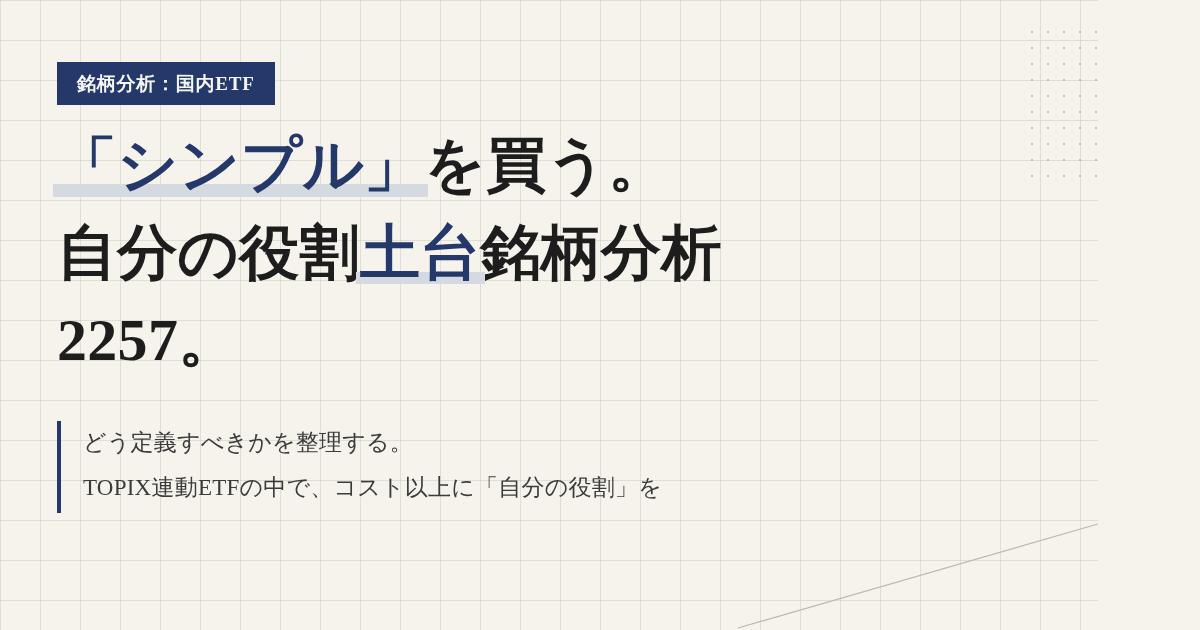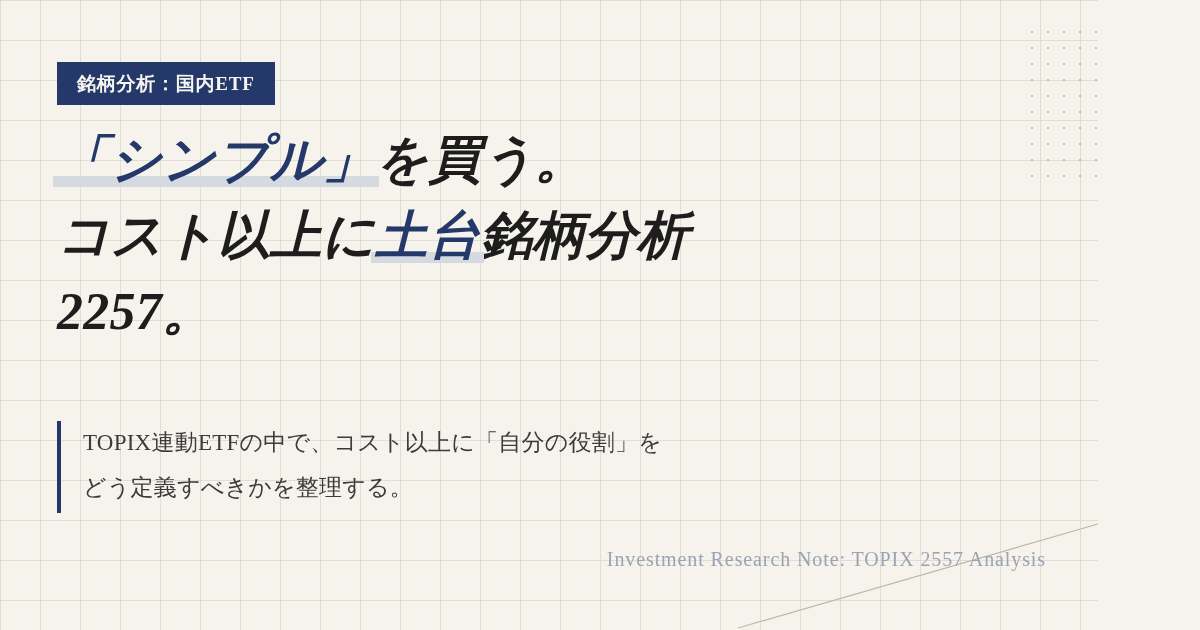--- a/index.html
+++ b/index.html
@@ -72,25 +72,24 @@
 
   
   .headline {
     position: absolute;
     left: 57px;
     top: 122px;
     width: 1000px;
     margin: 0;
     font-family: "Liberation Serif", "DejaVu Serif", serif;
     font-weight: bold;
-    font-size: 52px;
+    font-size: 60px;
     line-height: 1.46;
     color: #1d1d1d;
     letter-spacing: 0.005em;
-    font-style: italic;
   }
   .headline .line { display: block; white-space: nowrap; }
 
   .mark {
     position: relative;
     color: #24396a;
     display: inline;
     z-index: 1;
   }
   .mark::after {
@@ -153,27 +152,26 @@
       <line x1="0" y1="108" x2="360" y2="4" stroke="#b9b8ad" stroke-width="1.2"></line>
     </svg>
   </div>
 
   <div class="badge">
     <span>銘柄分析：国内ETF</span>
   </div>
 
   <h1 class="headline">
     <span class="line"><span class="mark">「シンプル」</span><span>を買う。</span></span>
-    <span class="line"><span>コスト以上に</span><span class="mark">土台</span><span>銘柄分析</span></span>
+    <span class="line"><span>自分の役割</span><span class="mark">土台</span><span>銘柄分析</span></span>
     <span class="line">2257。</span>
   </h1>
 
   <div class="subtitle-wrap">
     <div class="subtitle-bar"></div>
     <p class="subtitle">
+      <span class="sline">どう定義すべきかを整理する。</span>
       <span class="sline">TOPIX連動ETFの中で、コスト以上に「自分の役割」を</span>
-      <span class="sline">どう定義すべきかを整理する。</span>
     </p>
   </div>
 
-  <div class="footer-note">Investment Research Note: TOPIX 2557 Analysis</div>
 
 </div>
 
 </body></html>

